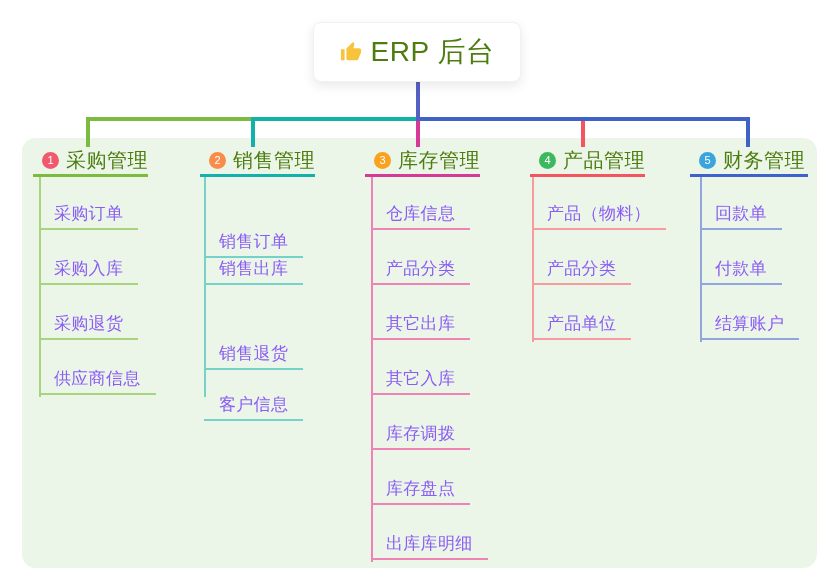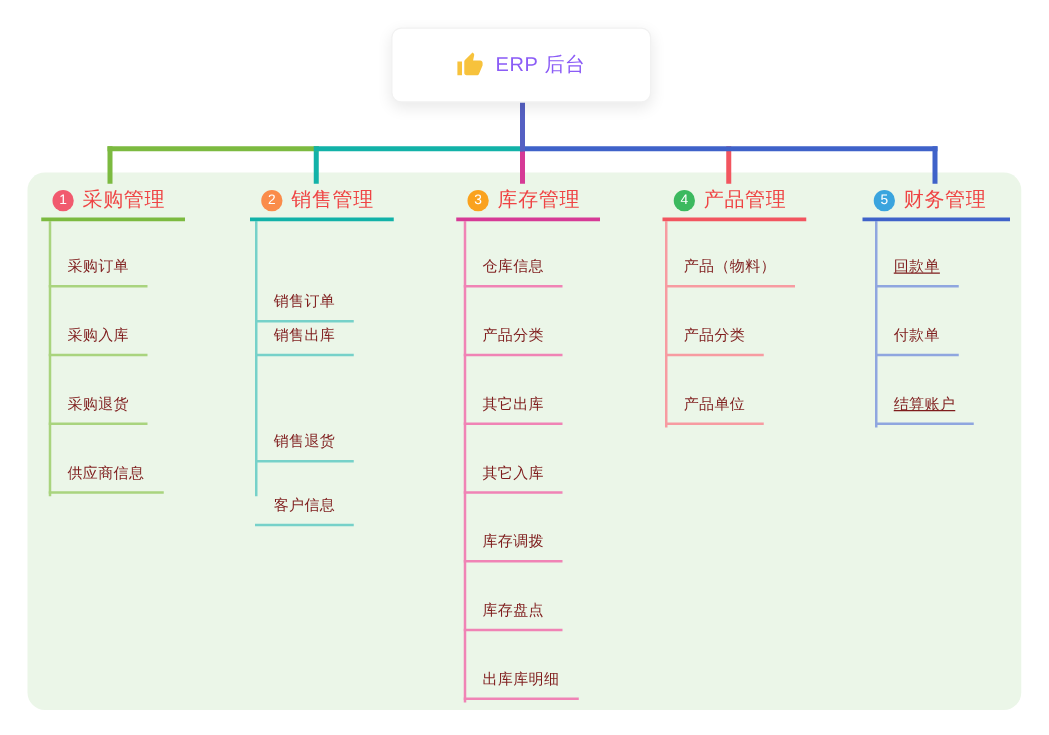--- a/index.html
+++ b/index.html
@@ -12,43 +12,43 @@
     position:absolute; left:22px; top:138px; width:795px; height:430px;
     border-radius:14px;
   }
   .root-card {
     position:absolute; left:313px; top:22px; width:208px; height:60px;
     background:#ffffff; border:1px solid #f1f1f1; border-radius:8px;
     box-shadow:0 4px 12px rgba(0,0,0,0.09);
     display:flex; align-items:center; justify-content:center; gap:9px;
     z-index:5;
   }
-  .root-title { font-size:16px; color:#8b5cf6; font-weight:500; letter-spacing:0.5px; }
+  .root-title { font-size:28px; color:#4d7c0f; font-weight:500; letter-spacing:0.5px; }
   .thumb-icon { display:inline-flex; }
   .conn { position:absolute; }
   .drop { z-index:1; }
   .bus  { z-index:2; }
   .root-v { z-index:3; }
   .branch-header {
     position:absolute; top:146px; height:31px;
     display:flex; align-items:center; gap:7px;
     padding-left:9px; border-bottom:3px solid #000;
     white-space:nowrap; z-index:4;
   }
   .badge {
     width:17px; height:17px; border-radius:50%;
     color:#fff; font-size:11px; line-height:17px; text-align:center;
     flex:0 0 auto; font-weight:500;
   }
-  .branch-label { font-size:16px; color:#ef4444; font-weight:500; letter-spacing:0.5px; }
+  .branch-label { font-size:20px; color:#4d7c0f; font-weight:500; letter-spacing:0.5px; }
   .spine { position:absolute; width:2px; z-index:1; }
   .leaf {
     position:absolute; height:29px; line-height:25px;
     padding:0 15px 0 15px; border-bottom:2px solid #000;
-    font-size:12px; color:#7f1d1d; white-space:nowrap; z-index:2;
+    font-size:17px; color:#8b5cf6; white-space:nowrap; z-index:2;
     letter-spacing:0.3px;
   }
 </style>
 </head>
 <body>
 
 <div class="canvas">
 
   <div class="panel" id="panel" style="background: rgb(235, 246, 232);"></div>
 
@@ -109,17 +109,17 @@
       </div>
       <div class="spine" style="left: 532px; top: 177px; height: 165px; background: rgb(247, 155, 161);"></div>
       <div class="leaf" style="left: 532px; top: 201px; border-bottom-color: rgb(247, 155, 161);">产品（物料）</div>
       <div class="leaf" style="left: 532px; top: 256px; border-bottom-color: rgb(247, 155, 161);">产品分类</div>
       <div class="leaf" style="left: 532px; top: 311px; border-bottom-color: rgb(247, 155, 161);">产品单位</div>
       <div class="branch-header" style="left: 690px; width: 118px; border-bottom-color: rgb(63, 98, 201);">
         <span class="badge" style="background: rgb(58, 164, 222);">5</span>
         <span class="branch-label">财务管理</span>
       </div>
       <div class="spine" style="left: 700px; top: 177px; height: 165px; background: rgb(143, 166, 223);"></div>
-      <div class="leaf" style="left: 700px; top: 201px; border-bottom-color: rgb(143, 166, 223); text-decoration: underline;">回款单</div>
+      <div class="leaf" style="left: 700px; top: 201px; border-bottom-color: rgb(143, 166, 223);">回款单</div>
       <div class="leaf" style="left: 700px; top: 256px; border-bottom-color: rgb(143, 166, 223);">付款单</div>
-      <div class="leaf" style="left: 700px; top: 311px; border-bottom-color: rgb(143, 166, 223); text-decoration: underline;">结算账户</div>
+      <div class="leaf" style="left: 700px; top: 311px; border-bottom-color: rgb(143, 166, 223);">结算账户</div>
     </div>
 </div>
 
 </body></html>

